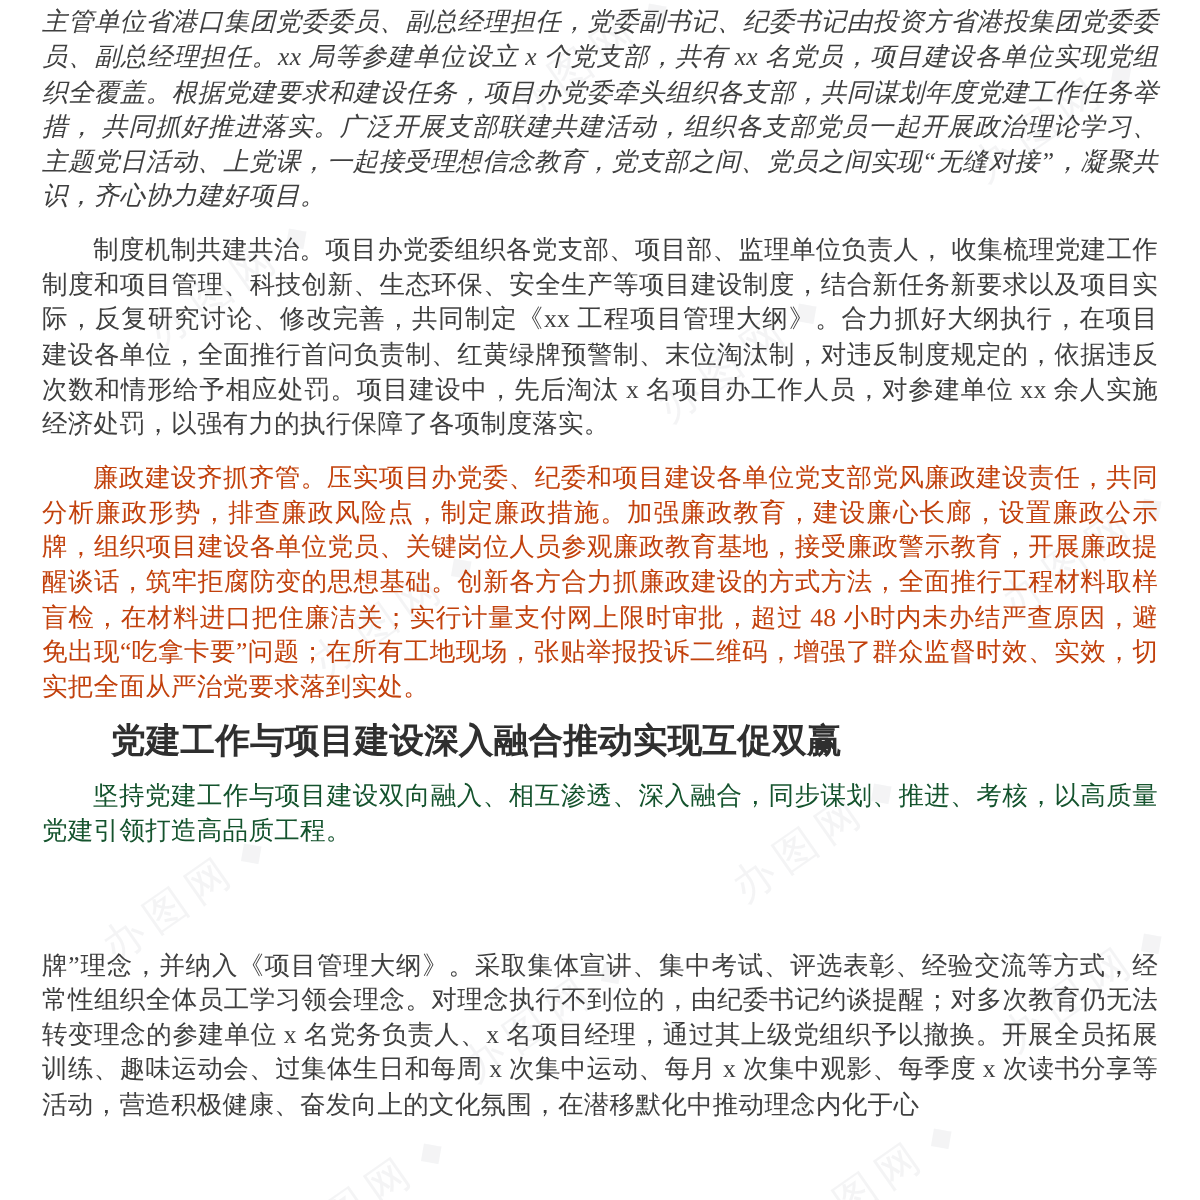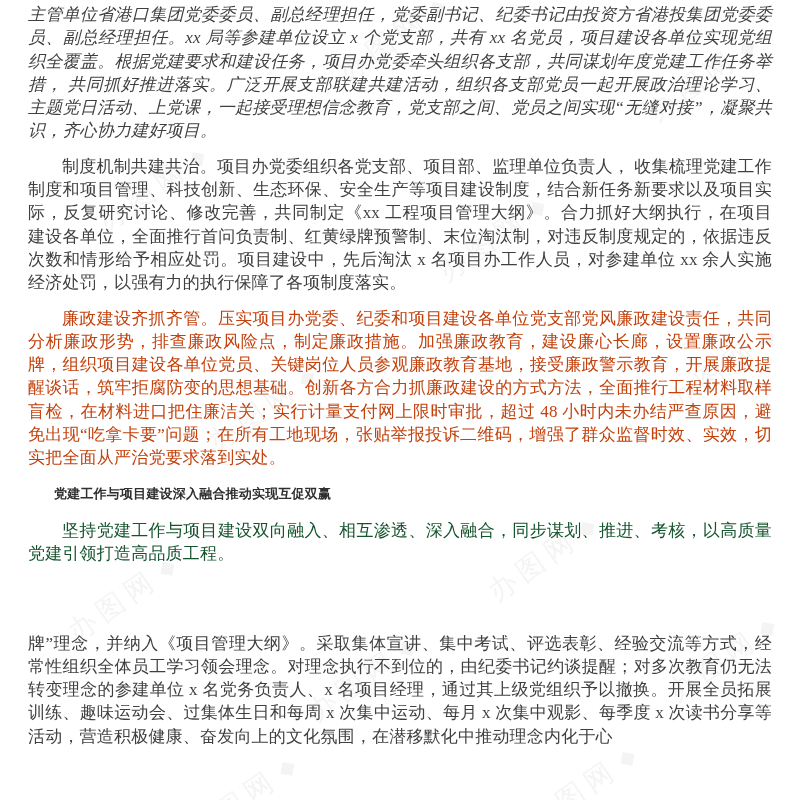--- a/index.html
+++ b/index.html
@@ -30,21 +30,21 @@
     text-justify: inter-ideograph;
     color: #3f3f3f;
     letter-spacing: 0.2px;
     word-break: break-all;
   }
   .para.indent {
     text-indent: 2em;
   }
   .heading {
     margin: 6px 0 14px 0;
-    font-size: 13px;
+    font-size: 23px;
     line-height: 23.3px;
     font-weight: bold;
     text-indent: 2em;
     color: #2f2f2f;
     letter-spacing: 0.2px;
   }
   .pagebreak {
     height: 54px;
   }
   .watermark-layer {

